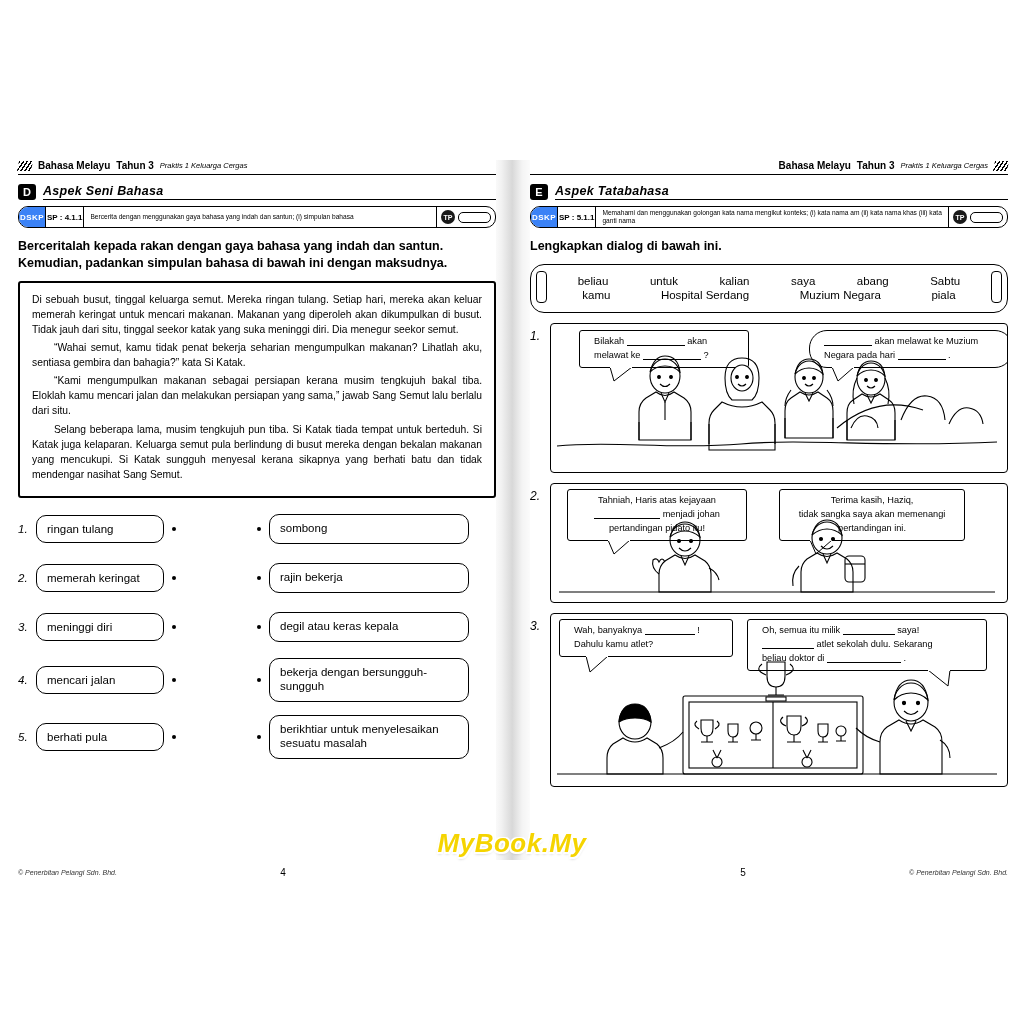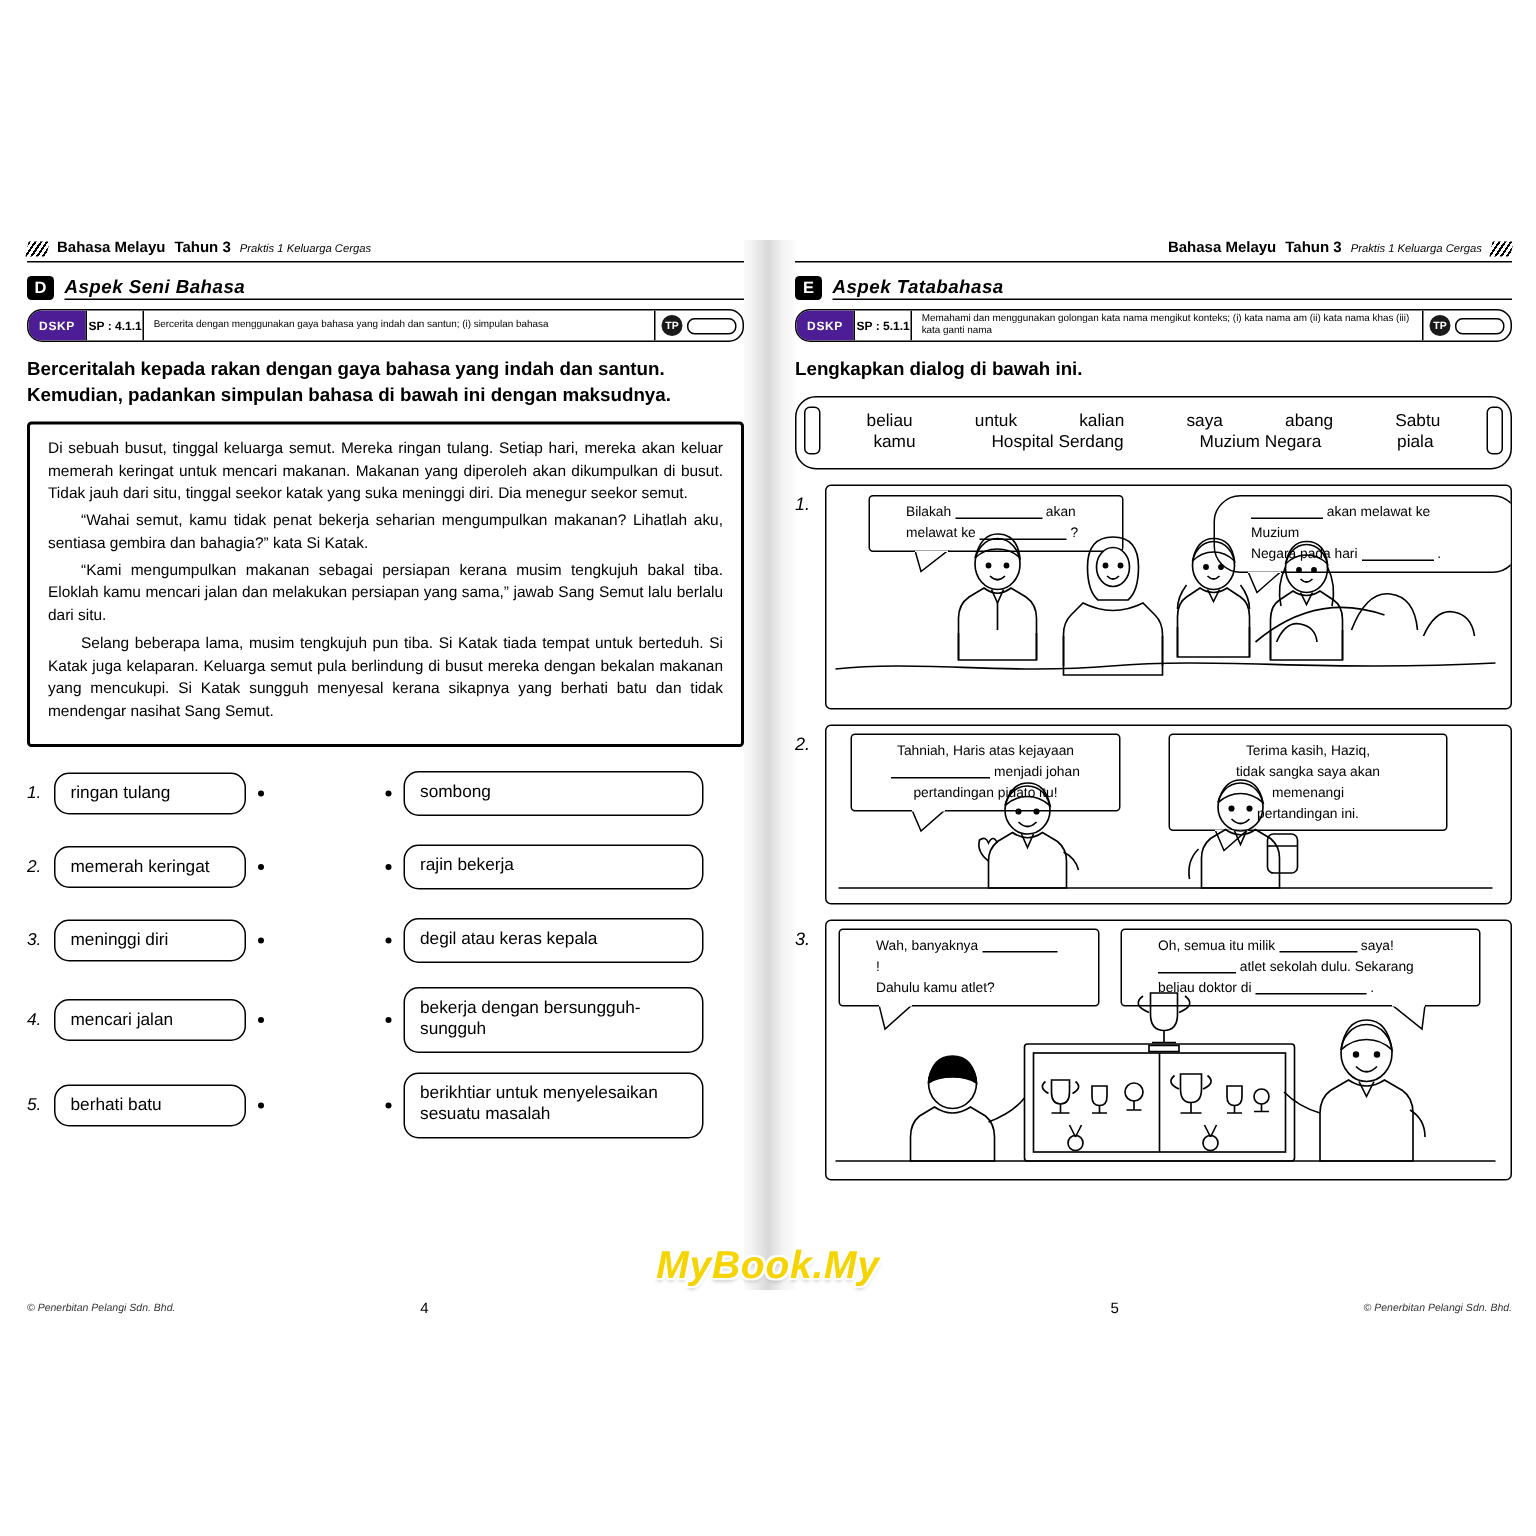--- a/index.html
+++ b/index.html
@@ -46,22 +46,22 @@
     font-size:12.5px;font-weight:bold;font-style:italic;letter-spacing:.3px;
     border-bottom:1.6px solid #000;flex:1;padding-bottom:1px;
   }
   .sect .name span{background:#fff;padding-right:4px;margin-top:16px;}
 
   
   .dskp{
     display:flex;align-items:stretch;margin-top:6px;height:20px;
     border:1px solid #000;border-radius:10px;overflow:hidden;
   }
-  .dskp .tag{background:#4c1d95;color:#fff;font-size:8px;font-weight:bold;
-    display:flex;align-items:center;justify-content:center;width:38px;letter-spacing:.4px;}
+  .dskp .tag{background:#3b82f6;color:#fff;font-size:8px;font-weight:bold;
+    display:flex;align-items:center;justify-content:center;width:26px;letter-spacing:.4px;}
   .dskp .sp{border-right:1px solid #000;border-left:1px solid #000;font-size:8px;font-weight:bold;
     display:flex;align-items:center;justify-content:center;padding:0 1px;}
   .dskp .desc{flex:1;font-size:6.6px;line-height:1.25;display:flex;align-items:center;padding:0 6px;}
   .dskp .tp{
     width:54px;border-left:1px solid #000;display:flex;align-items:center;justify-content:flex-start;gap:3px;
     padding-left:4px;
   }
   .dskp .tp .circ{width:14px;height:14px;border-radius:50%;background:#1a1a1a;color:#fff;
     font-size:7px;font-weight:bold;display:flex;align-items:center;justify-content:center;}
   .dskp .tp .line{flex:1;height:9px;border:1px solid #000;border-radius:5px;margin-right:4px;}
@@ -115,21 +115,21 @@
 
   
   .qitem{display:flex;margin-top:10px;}
   .qnum{width:20px;font-size:12px;font-style:italic;padding-top:6px;}
   .qbox{flex:1;border:1.2px solid #000;border-radius:4px;position:relative;overflow:hidden;}
   .qbox.h1{height:148px;}
   .qbox.h2{height:118px;}
   .qbox.h3{height:172px;}
 
   .bub{position:absolute;border:1.1px solid #000;border-radius:3px;background:#fff;
-    font-size:9.2px;line-height:1.5;padding:4px 24px;box-sizing:border-box;}
+    font-size:9.2px;line-height:1.5;padding:4px 14px;box-sizing:border-box;}
   .bub .bl{display:inline-block;border-bottom:1px solid #000;height:10px;vertical-align:-2px;}
 
   svg{display:block;}
 
   
   .wm{
     position:absolute;left:50%;top:828px;transform:translateX(-50%);
     font-size:26px;font-weight:bold;font-style:italic;color:#f5d400;
     text-shadow:
       -1.5px -1.5px 0 #fff,1.5px -1.5px 0 #fff,-1.5px 1.5px 0 #fff,1.5px 1.5px 0 #fff,
@@ -194,21 +194,21 @@
           <div class="mbox">meninggi diri</div>
           <div class="dot"></div>
         </div>
         <div class="mrow tall">
           <div class="mnum">4.</div>
           <div class="mbox">mencari jalan</div>
           <div class="dot"></div>
         </div>
         <div class="mrow tall">
           <div class="mnum">5.</div>
-          <div class="mbox">berhati batu</div>
+          <div class="mbox">berhati pula</div>
           <div class="dot"></div>
         </div>
       </div>
       <div class="mcol mright">
         <div class="mrow">
           <div class="dotl"></div>
           <div class="mbox">sombong</div>
         </div>
         <div class="mrow">
           <div class="dotl"></div>

